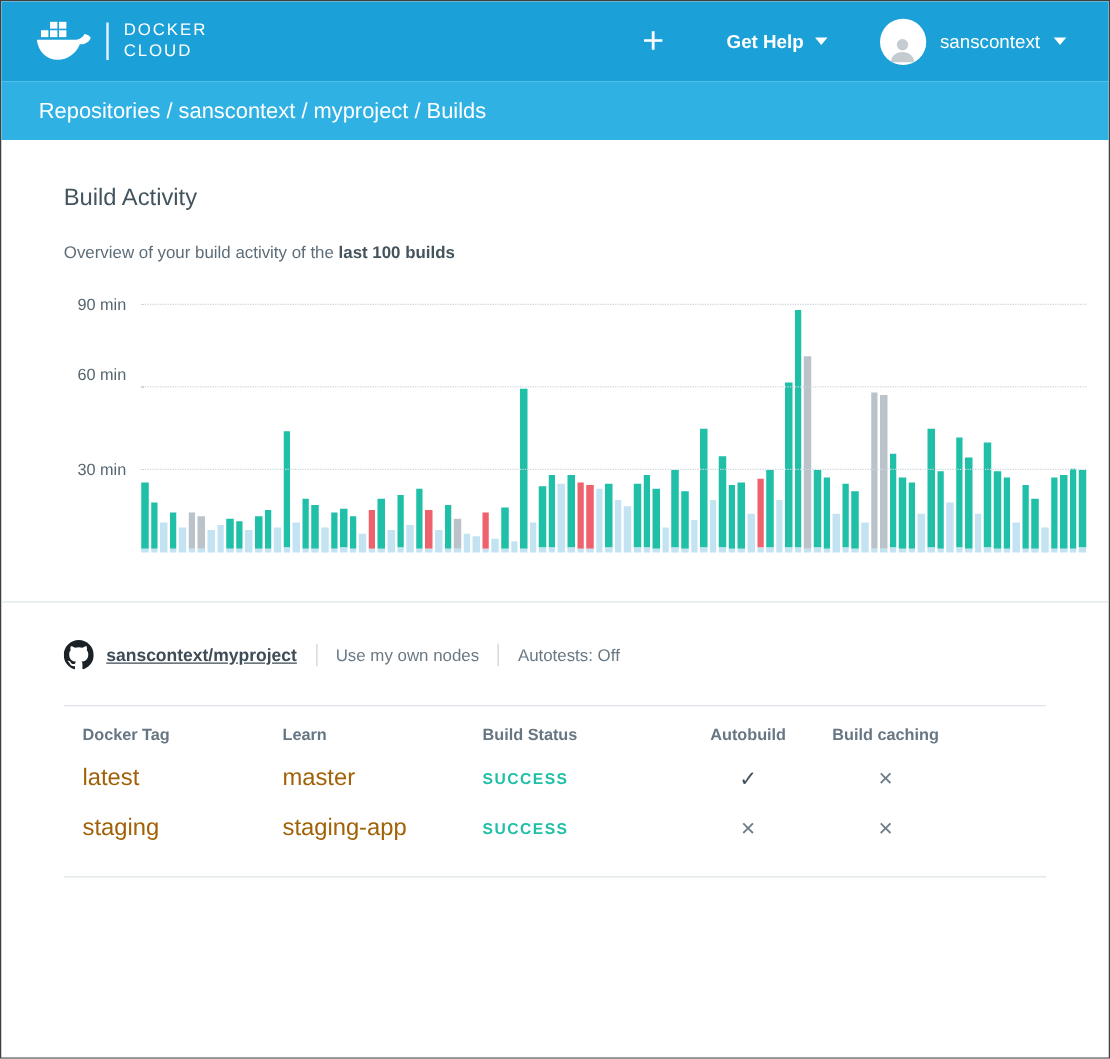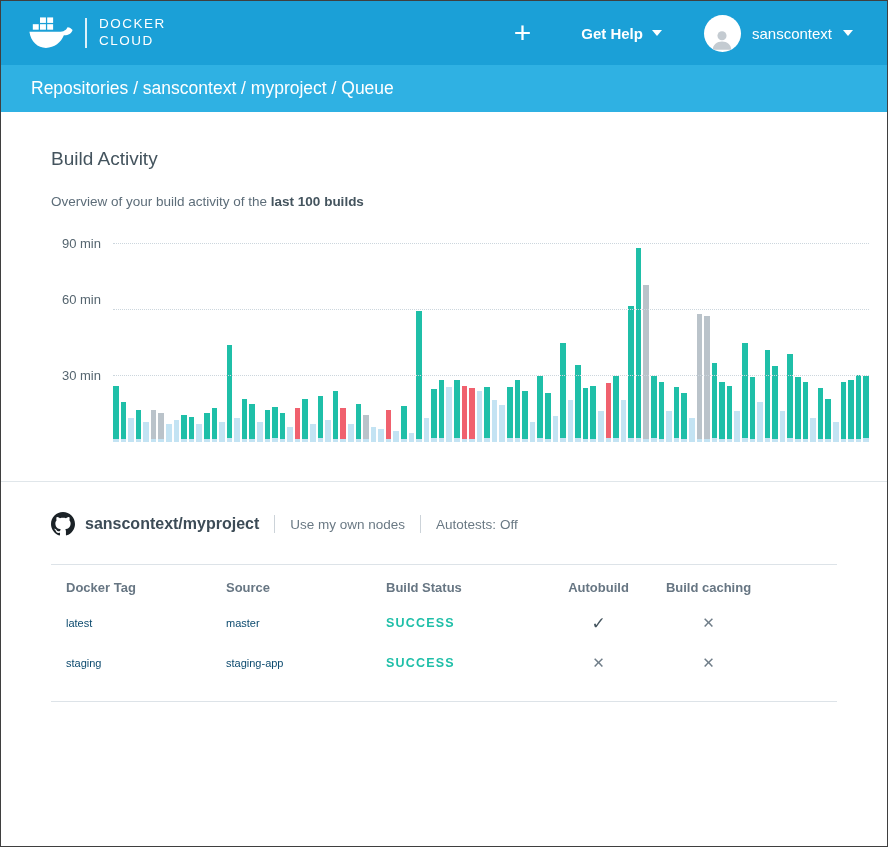--- a/index.html
+++ b/index.html
@@ -49,32 +49,32 @@
 
   .section-divider { height:1px; background:#e0e6ea; margin-top:26px; }
 
   
   .ab-section { padding:0 50px; }
   .ab-title { margin-top:40px; }
   .ab-desc { margin-top:15px; font-size:13.5px; color:#5d6d79; }
   .ab-desc b { color:#44545e; }
   .learn-more { color:#5d6d79; text-decoration:underline; cursor:pointer; }
   .repo-row { margin-top:30px; display:flex; align-items:center; gap:10px; }
-  .repo-name { font-size:16px; font-weight:700; color:#3d4c57; }
+  .repo-name { font-size:14px; font-weight:700; color:#3d4c57;text-decoration:underline; }
   .v-sep { width:1px; height:18px; background:#ccd3d9; margin:0 5px; }
   .repo-opt { font-size:13.5px; color:#6a7984; cursor:pointer; }
 
   
   .builds-table { margin-top:28px; border-top:1px solid #dde3e8; }
   .t-row { display:grid; grid-template-columns:160px 160px 165px 95px 125px; padding-left:15px; align-items:center; }
   .t-head { padding-top:15px; padding-bottom:8px; }
   .t-head span { font-size:13px; font-weight:700; color:#677683; }
   .t-head span.center, .t-cell.center { text-align:center; }
   .t-body .t-row { height:40px; }
-  .t-cell { font-size:11px; color:#0c4a6e; }
+  .t-cell { font-size:19px; color:#a16207; }
   .t-cell.status { font-size:12.5px; font-weight:700; letter-spacing:1.2px; }
   .glyph-check { font-size:17px; color:#44545e; }
   .glyph-cross { font-size:15px; color:#6f7d88; }
 
   .bottom-divider { height:1px; background:#dde3e8; margin:18px 50px 0; }
 </style>
 </head>
 <body>
 
 <div class="page">
@@ -110,21 +110,21 @@
             <path d="M3.5 22c0-4.6 3.8-7.6 8.5-7.6s8.5 3 8.5 7.6z" fill="#c4cbd1"></path>
           </svg>
         </div>
         <span class="username">sanscontext</span>
         <span class="caret"></span>
       </div>
     </div>
   </div>
 
   <div class="breadcrumb-bar">
-    <span class="breadcrumb">Repositories / sanscontext / myproject / Queue</span>
+    <span class="breadcrumb">Repositories / sanscontext / myproject / Builds</span>
   </div>
 
 
   <h2 class="section-title ba-title">Build Activity</h2>
 
   <div class="subtitle-row">
     <div class="subtitle">
       <span>Overview of your build activity of the </span><b>last 100 builds</b>
     </div>
   </div>
@@ -520,21 +520,21 @@
       <span class="repo-name">sanscontext/myproject</span>
       <span class="v-sep"></span>
       <span class="repo-opt">Use my own nodes</span>
       <span class="v-sep"></span>
       <span class="repo-opt">Autotests: Off</span>
     </div>
 
     <div class="builds-table">
       <div class="t-row t-head">
           <span>Docker Tag</span>
-          <span>Source</span>
+          <span>Learn</span>
           <span>Build Status</span>
           <span class="center">Autobuild</span>
           <span class="center">Build caching</span>
         </div>
       <div class="t-body">
           <div class="t-row">
             <span class="t-cell">latest</span>
             <span class="t-cell">master</span>
             <span class="t-cell status" style="color: rgb(31, 191, 168);">SUCCESS</span>
             <span class="t-cell center glyph-check">✓</span>

